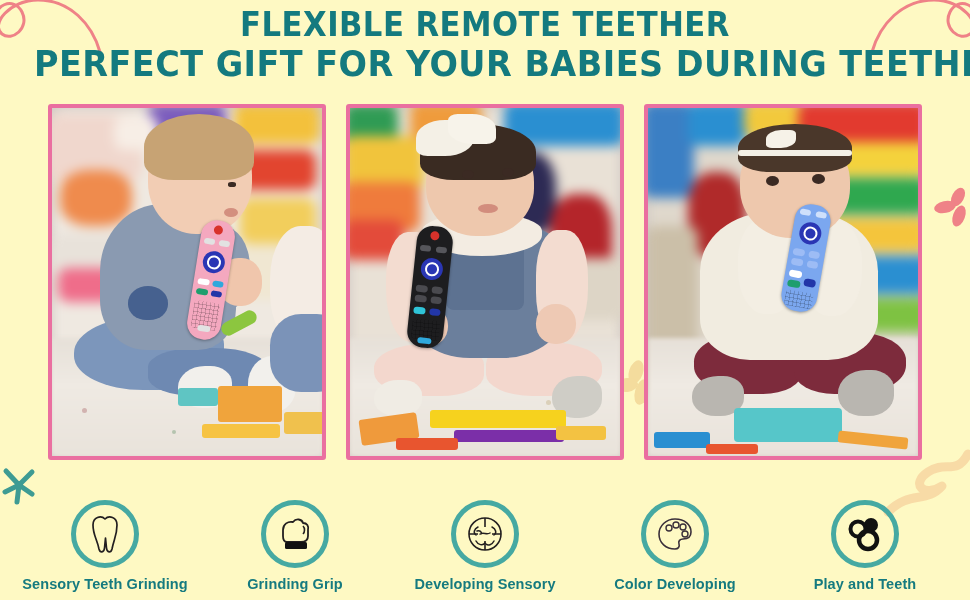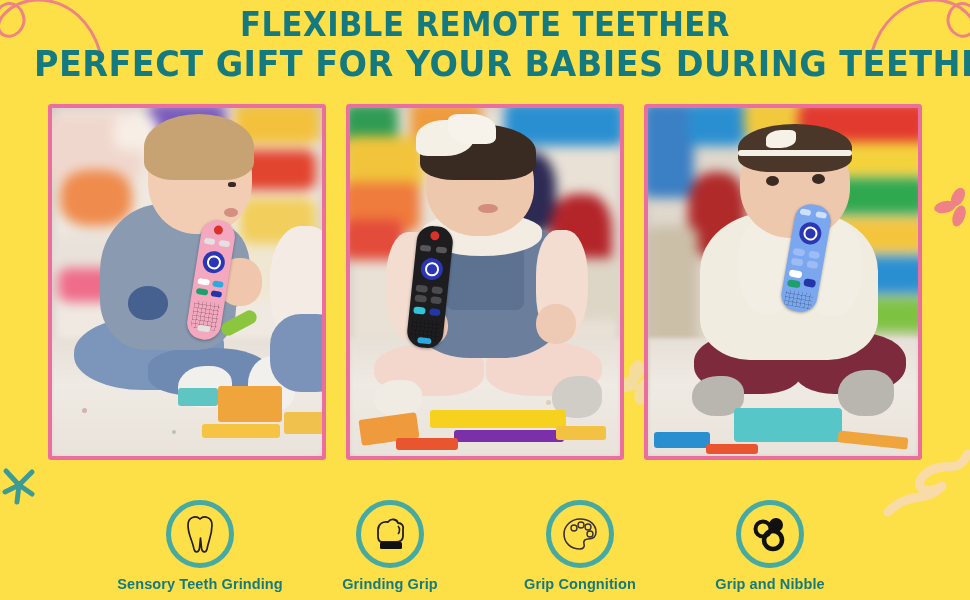--- a/index.html
+++ b/index.html
@@ -2,21 +2,21 @@
 <html><head>
 <meta charset="utf-8">
 <style>
   html,body{margin:0;padding:0;}
   body{
     width:970px;height:600px;overflow:hidden;
     background:#fdf0ec;
     font-family:"Liberation Sans", sans-serif;
     position:relative;
   }
-  .stage{position:absolute;inset:0;background:#fde047;}
+  .stage{position:absolute;inset:0;background:#fef9c3;}
 
   
   .deco{position:absolute;pointer-events:none;}
   #deco-tl{left:-12px;top:-10px;}
   #deco-tr{right:-14px;top:-10px;}
   #deco-br{right:-2px;bottom:74px;}
   #deco-bl{left:-4px;bottom:88px;}
   #deco-mid{left:616px;top:358px;}
   #deco-right{right:0px;top:183px;}
 
@@ -382,40 +382,52 @@
       <div class="circle">
         <svg width="42" height="40" viewBox="0 0 42 40">
           <path d="M9 16 C9 10, 14 7, 19 8 C22 4, 28 5, 29 9 C33 9, 35 12, 34 16 L34 22 C34 26, 31 28, 27 28 L13 28 C10 28, 9 25, 9 22 Z" fill="none" stroke="#231f20" stroke-width="1.8" stroke-linejoin="round"></path>
           <path d="M29 12 C31 14, 31 18, 29 20" fill="none" stroke="#231f20" stroke-width="1.6"></path>
           <rect x="11" y="28" width="22" height="7" rx="1.5" fill="#111111"></rect>
         </svg>
       </div>
       <div class="f-label">Grinding Grip</div>
     </div>
 
+    <div class="feature">
+      <div class="circle">
+        <svg width="42" height="42" viewBox="0 0 42 42">
+          <circle cx="21" cy="21" r="16" fill="none" stroke="#231f20" stroke-width="1.6"></circle>
+          <path d="M21 5 L21 14 M21 28 L21 37 M5 21 L14 21 M28 21 L37 21" fill="none" stroke="#231f20" stroke-width="1.6"></path>
+          <path d="M14 14 C10 16, 9 20, 12 22 M28 14 C32 16, 33 20, 30 22
+                   M12 28 C14 32, 19 33, 21 30 M30 28 C28 32, 24 33, 22 31
+                   M16 21 C19 19, 23 22, 26 20 M13 18 C16 17, 18 19, 17 21" fill="none" stroke="#231f20" stroke-width="1.5" stroke-linecap="round"></path>
+        </svg>
+      </div>
+      <div class="f-label">Developing Sensory</div>
+    </div>
 
     <div class="feature">
       <div class="circle">
         <svg width="42" height="40" viewBox="0 0 42 40">
           <path d="M21 5 C31 5, 37 11, 37 18 C37 24, 32 25, 29 25 C26 25, 24 27, 25 30 C26 33, 24 35, 21 35 C12 35, 5 29, 5 20 C5 12, 12 5, 21 5 Z" fill="none" stroke="#3a2f3a" stroke-width="1.6"></path>
           <circle cx="15" cy="14" r="3" fill="none" stroke="#3a2f3a" stroke-width="1.4"></circle>
           <circle cx="22" cy="11" r="3" fill="none" stroke="#3a2f3a" stroke-width="1.4"></circle>
           <circle cx="29" cy="13" r="3" fill="none" stroke="#3a2f3a" stroke-width="1.4"></circle>
           <circle cx="31" cy="20" r="3" fill="none" stroke="#3a2f3a" stroke-width="1.4"></circle>
         </svg>
       </div>
-      <div class="f-label">Grip Congnition</div>
+      <div class="f-label">Color Developing</div>
     </div>
 
     <div class="feature">
       <div class="circle">
         <svg width="42" height="40" viewBox="0 0 42 40">
           <circle cx="27" cy="11" r="7" fill="#111111"></circle>
           <circle cx="14" cy="15" r="7.5" fill="none" stroke="#111111" stroke-width="4"></circle>
           <circle cx="24" cy="26" r="9" fill="none" stroke="#111111" stroke-width="4.5"></circle>
         </svg>
       </div>
-      <div class="f-label">Grip and Nibble</div>
+      <div class="f-label">Play and Teeth</div>
     </div>
 
   </div>
 
 </div>
 
 </body></html>

